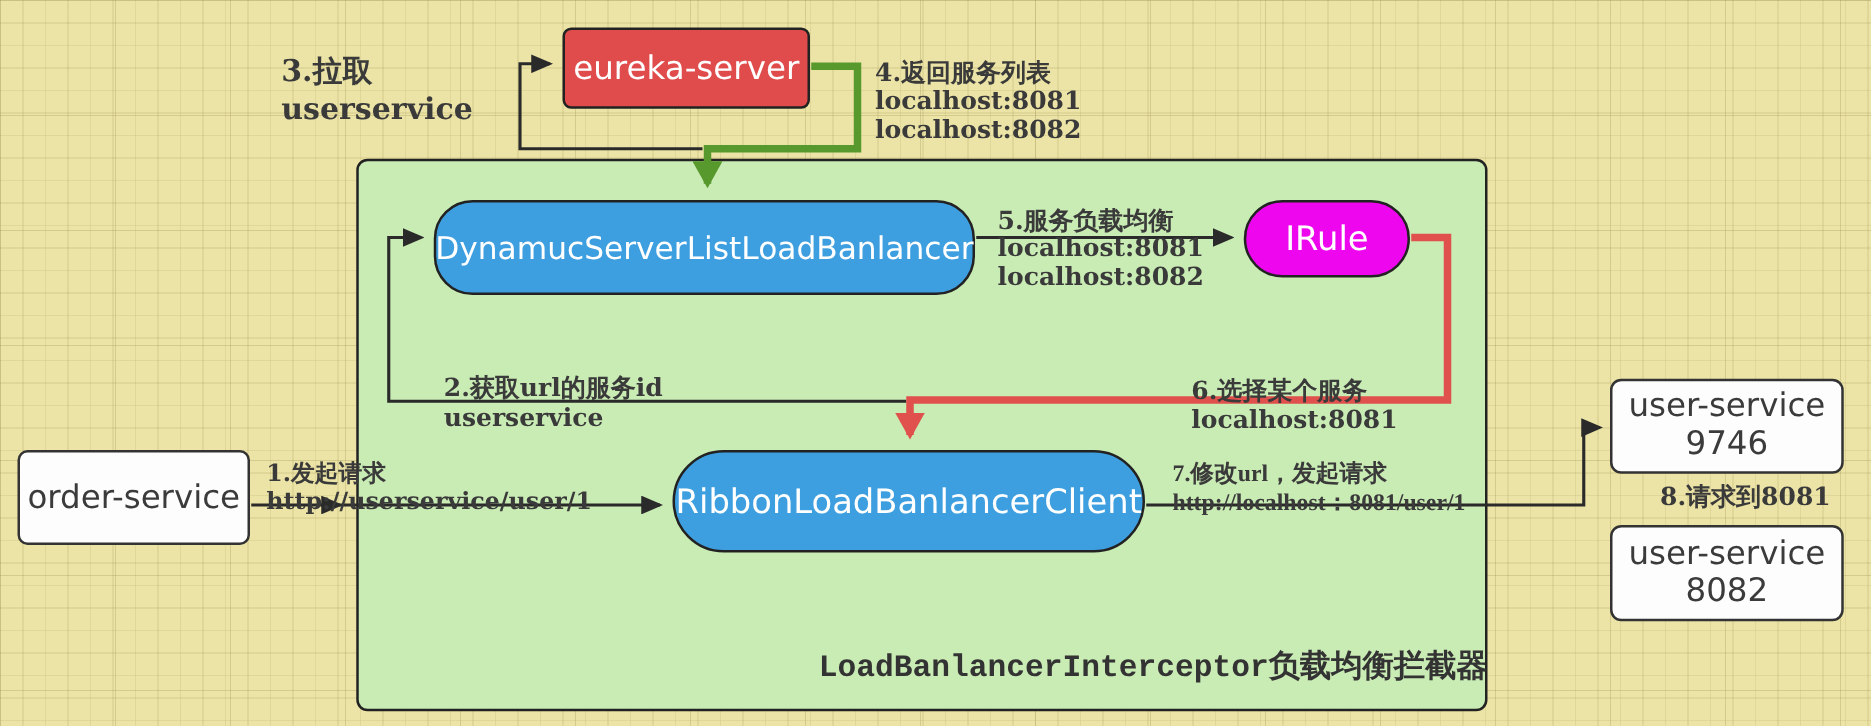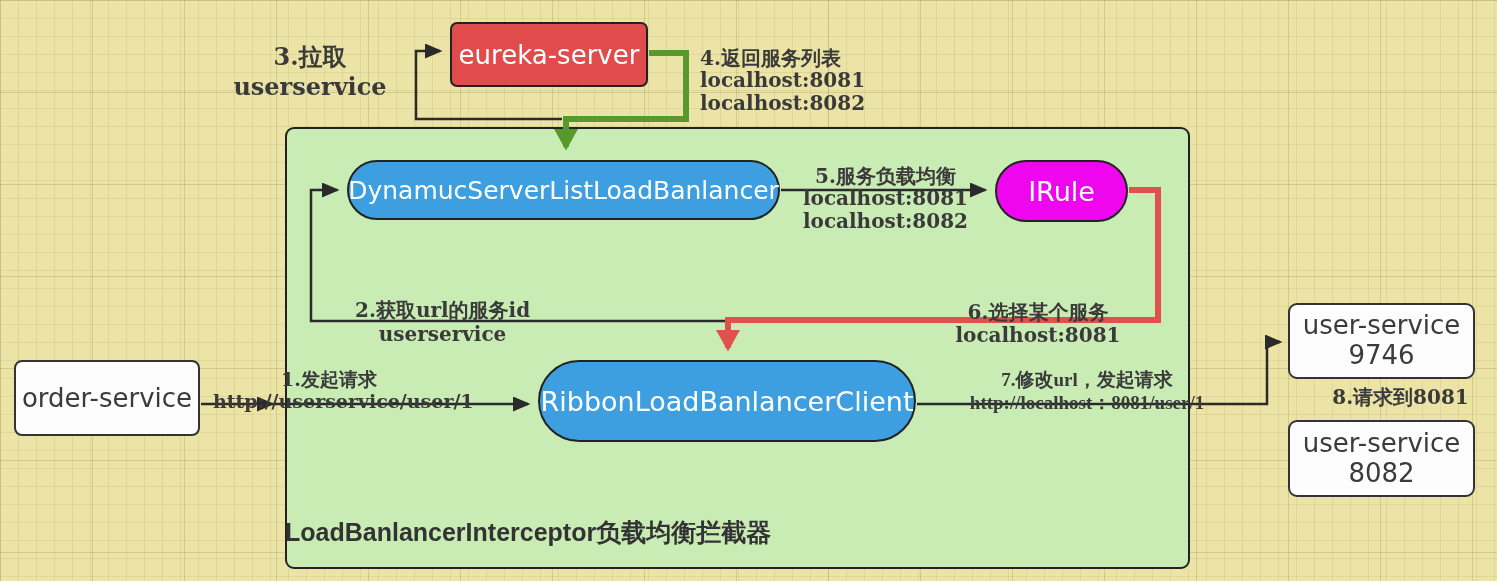--- a/index.html
+++ b/index.html
@@ -17,33 +17,33 @@
   .node{
     display:flex;align-items:center;justify-content:center;
     border:2px solid #222;box-sizing:border-box;color:#fff;
     text-align:right;white-space:nowrap;
   }
   .container-box{
     left:285px;top:127px;width:905px;height:442px;
     background:#C9EBB4;border:2px solid #222;border-radius:9px;box-sizing:border-box;
   }
   .container-title{
-    left:285px;top:516px;width:905px;text-align:left;
-    font-family:Liberation Sans, sans-serif;font-weight:bold;font-size:25px;color:#333;
+    left:285px;top:516px;width:905px;text-align:right;
+    font-family:Liberation Mono, monospace;font-weight:bold;font-size:25px;color:#333;
   }
   .node-eureka{left:450px;top:22px;width:198px;height:65px;background:#E04B4B;border-radius:7px;font-size:26px;}
-  .node-dynamic{left:347px;top:160px;width:433px;height:60px;background:#3E9FE0;border-radius:31px;font-size:25px;}
+  .node-dynamic{left:347px;top:160px;width:433px;height:76px;background:#3E9FE0;border-radius:31px;font-size:25px;}
   .node-irule{left:995px;top:160px;width:133px;height:62px;background:#EE06EE;border-radius:31px;font-size:27px;}
   .node-ribbon{left:538px;top:360px;width:378px;height:82px;background:#3E9FE0;border-radius:41px;font-size:27px;}
   .node-order{left:14px;top:360px;width:186px;height:76px;background:#FDFDFD;border-radius:8px;font-size:26px;color:#3b3b3b;border-color:#333;}
   .node-us1{left:1288px;top:303px;width:187px;height:76px;background:#FDFDFD;border-radius:9px;font-size:26px;color:#3b3b3b;border-color:#333;flex-direction:column;line-height:1.15;}
   .node-us2{left:1288px;top:420px;width:187px;height:77px;background:#FDFDFD;border-radius:9px;font-size:26px;color:#3b3b3b;border-color:#333;flex-direction:column;line-height:1.15;}
   .lbl{
     font-family:"DejaVu Serif", serif;font-weight:bold;color:#3a3a3a;
-    font-size:20px;line-height:1.15;text-align:center;white-space:nowrap;
+    font-size:20px;line-height:1.15;white-space:nowrap;
   }
   .lbl-step3{left:225px;top:42px;width:170px;font-size:24px;line-height:1.25;}
   .lbl-step4{left:700px;top:47px;width:220px;text-align:left;line-height:1.12;}
   .lbl-step5{left:798px;top:165px;width:175px;line-height:1.12;}
   .lbl-step2{left:355px;top:298px;width:175px;line-height:1.2;}
   .lbl-step1{left:213px;top:369px;width:232px;font-size:19px;line-height:1.15;}
   .lbl-step6{left:953px;top:301px;width:170px;line-height:1.15;}
   .lbl-step7{left:938px;top:369px;width:298px;font-size:19px;line-height:1.2;font-family:Liberation Serif, serif;}
   .lbl-step8{left:1328px;top:386px;width:145px;}
   svg.overlay{position:absolute;left:0;top:0;pointer-events:none;}

